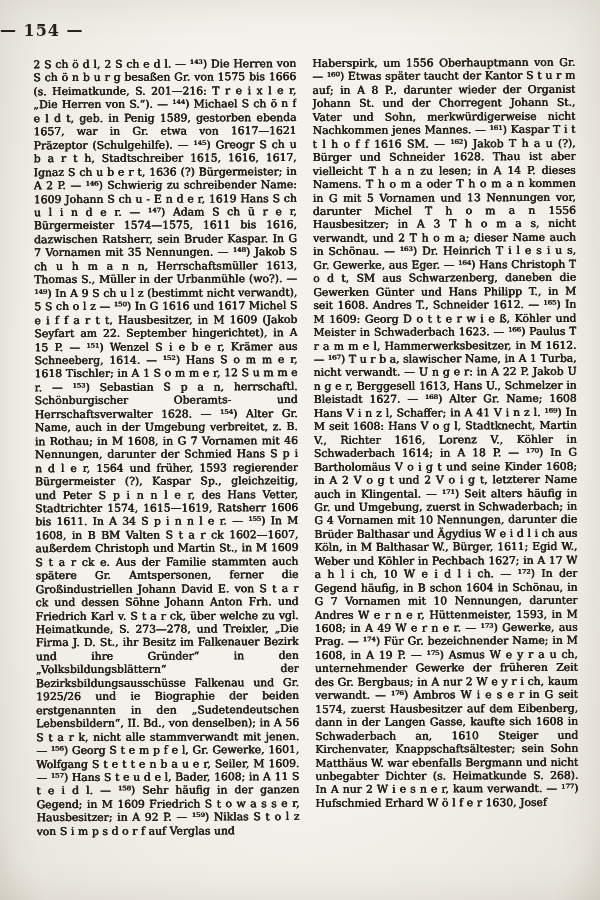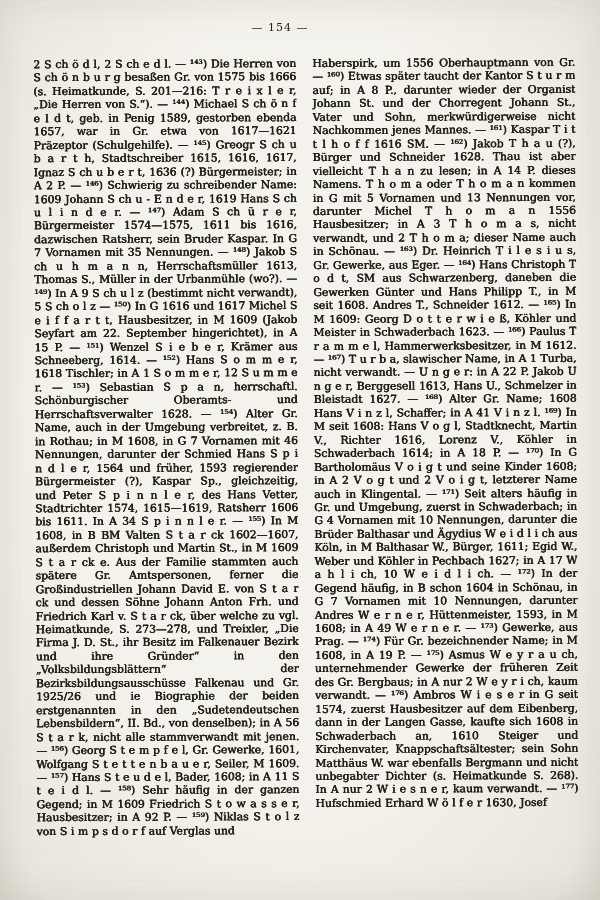--- a/index.html
+++ b/index.html
@@ -14,23 +14,23 @@
     width: 600px; height: 900px;
     background: #f1efe9;
     background-image: radial-gradient(ellipse at 50% 45%, #f4f2ec 55%, #e9e6de 92%, #ddd9d0 100%);
     box-shadow: inset 0 0 40px rgba(90,80,60,0.12);
     color: #221d16;
     box-sizing: border-box;
   }
   .pageno {
     position: absolute;
     top: 21px; left: 0; width: 560px;
-    text-align: center;
-    font-size: 11px;
-    font-weight: normal;
+    text-align: left;
+    font-size: 16px;
+    font-weight: bold;
     letter-spacing: 1px;
     color: #241f18;
   }
   .cols {
     position: absolute;
     top: 57px; left: 35px;
     width: 542px; height: 815px;
     display: flex;
     gap: 16px;
     transform: rotate(-0.25deg);

